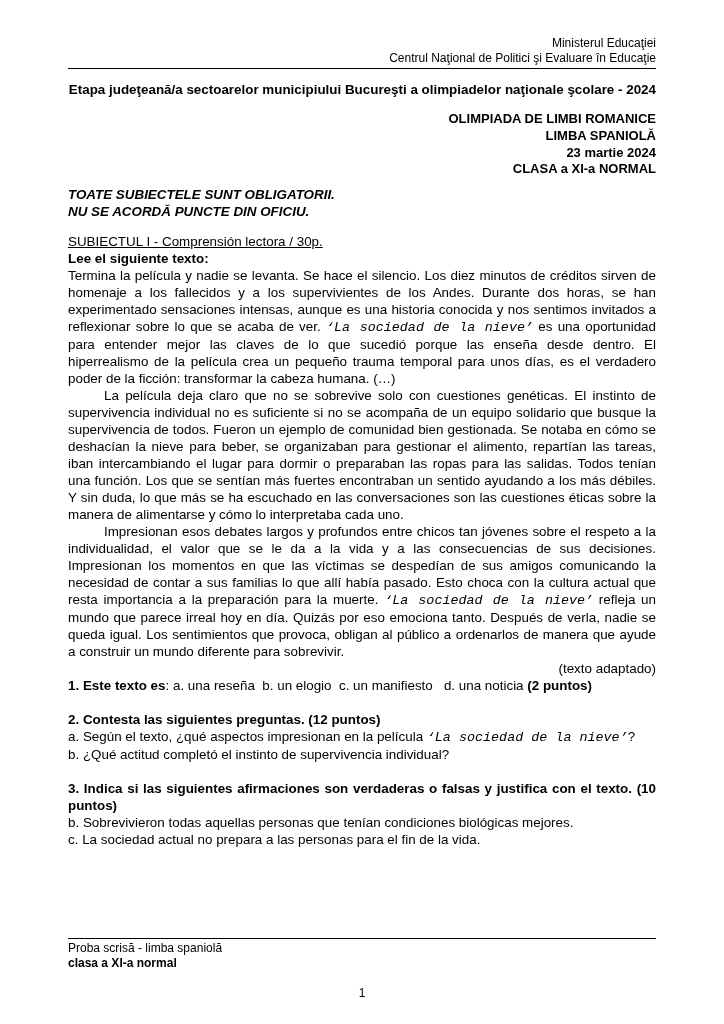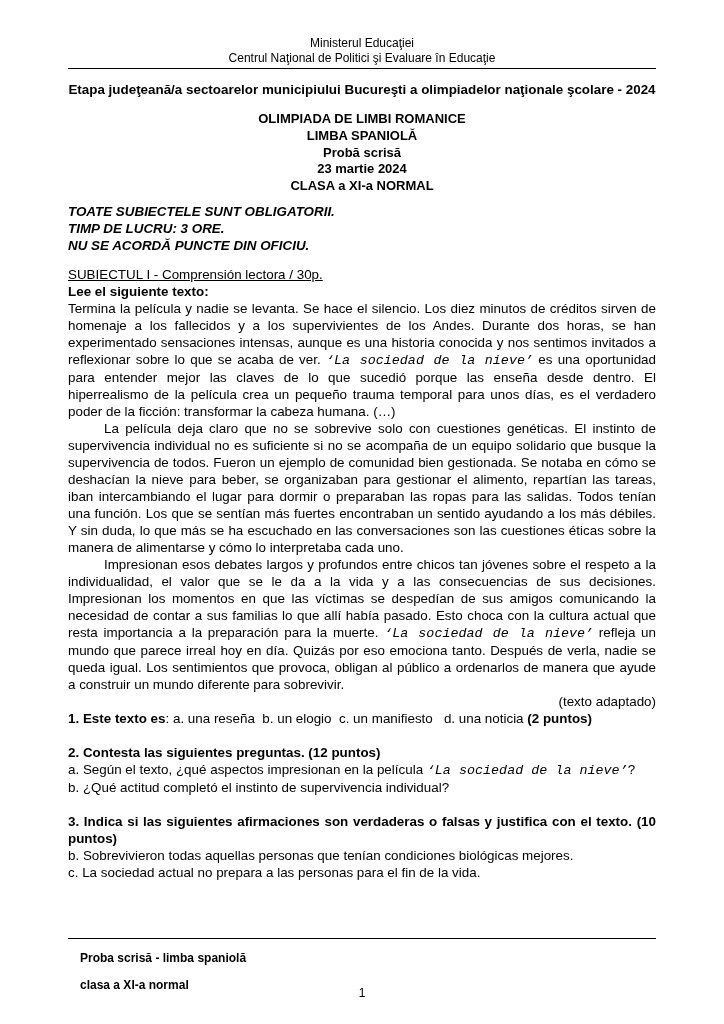--- a/index.html
+++ b/index.html
@@ -4,66 +4,64 @@
 <style>
   html, body { margin: 0; padding: 0; }
   body {
     width: 724px; height: 1024px;
     background: #ffffff; color: #000000;
     font-family: "Liberation Sans", sans-serif;
     position: relative;
     -webkit-font-smoothing: antialiased;
   }
   .page { position: absolute; left: 68px; top: 36px; width: 588px; }
-  .center { text-align: center; }
+  .center { text-align: right; }
   .small { font-size: 12px; line-height: 15px; }
   .rule { border: 0; border-bottom: 1.6px solid #000; height: 0; margin: 2px 0 0 0; }
   .etapa { margin-top: 12px; font-size: 13.4px; font-weight: bold; line-height: 17px; }
   .title-block { margin-top: 13px; font-size: 13px; font-weight: bold; line-height: 16.8px; }
   .instructions { margin-top: 9px; font-size: 13.4px; font-weight: bold; font-style: italic; line-height: 16.8px; }
   .subject-heading { margin-top: 12px; font-size: 13.4px; font-weight: normal; text-decoration: underline; line-height: 17px; }
   .lee { font-size: 13.4px; font-weight: bold; line-height: 17px; }
   .body-text { margin: 0; font-size: 13.4px; line-height: 17px; text-align: justify; }
   .indent { text-indent: 36px; }
   .i { font-style: italic; font-family: Liberation Mono, monospace; }
   .b { font-weight: bold; }
   .adapted { margin: 0; font-size: 13.4px; line-height: 17px; text-align: right; }
   .qgap { margin-top: 17px; }
   .pre { white-space: pre-wrap; }
   .qline { margin: 0; font-size: 13.4px; line-height: 17px; }
   .qjust { text-align: justify; }
   .footer { position: absolute; left: 68px; width: 588px; top: 938px; }
   .footer-rule { border: 0; border-bottom: 1.4px solid #000; height: 0; margin: 0 0 2px 0; }
-  .footer-line { margin: 12px; font-size: 12px; line-height: 14.5px; font-weight: bold; }
+  .footer-line { margin: 0; font-size: 12px; line-height: 14.5px; }
   .page-number { position: absolute; left: 0; width: 724px; top: 986px; text-align: center; font-size: 12px; }
 </style>
 </head>
 <body>
 
 <div class="page">
 
   <div class="center small">
     <div>Ministerul Educaţiei</div>
     <div>Centrul Naţional de Politici şi Evaluare în Educaţie</div>
   </div>
   <hr class="rule">
 
   <div class="center etapa">Etapa judeţeană/a sectoarelor municipiului Bucureşti a olimpiadelor naţionale şcolare - 2024</div>
 
   <div class="center title-block">
     <div>OLIMPIADA DE LIMBI ROMANICE</div>
     <div>LIMBA SPANIOLĂ</div>
-    <div>Probă scrisă</div>
     <div>23 martie 2024</div>
     <div>CLASA a XI-a NORMAL</div>
   </div>
 
   <div class="instructions">
     <div>TOATE SUBIECTELE SUNT OBLIGATORII.</div>
-    <div>TIMP DE LUCRU: 3 ORE.</div>
     <div>NU SE ACORDĂ PUNCTE DIN OFICIU.</div>
   </div>
 
   <div class="subject-heading">SUBIECTUL I - Comprensión lectora / 30p.</div>
   <div class="lee">Lee el siguiente texto:</div>
 
   <p class="body-text"><span>Termina la película y nadie se levanta. Se hace el silencio. Los diez minutos de créditos sirven de homenaje a los fallecidos y a los supervivientes de los Andes. Durante dos horas, se han experimentado sensaciones intensas, aunque es una historia conocida y nos sentimos invitados a reflexionar sobre lo que se acaba de ver. </span><span class="i">‘La sociedad de la nieve’</span><span> es una oportunidad para entender mejor las claves de lo que sucedió porque las enseña desde dentro. El hiperrealismo de la película crea un pequeño trauma temporal para unos días, es el verdadero poder de la ficción: transformar la cabeza humana. (…)</span></p>
 
   <p class="body-text indent">La película deja claro que no se sobrevive solo con cuestiones genéticas. El instinto de supervivencia individual no es suficiente si no se acompaña de un equipo solidario que busque la supervivencia de todos. Fueron un ejemplo de comunidad bien gestionada. Se notaba en cómo se deshacían la nieve para beber, se organizaban para gestionar el alimento, repartían las tareas, iban intercambiando el lugar para dormir o preparaban las ropas para las salidas. Todos tenían una función. Los que se sentían más fuertes encontraban un sentido ayudando a los más débiles. Y sin duda, lo que más se ha escuchado en las conversaciones son las cuestiones éticas sobre la manera de alimentarse y cómo lo interpretaba cada uno.</p>
 

